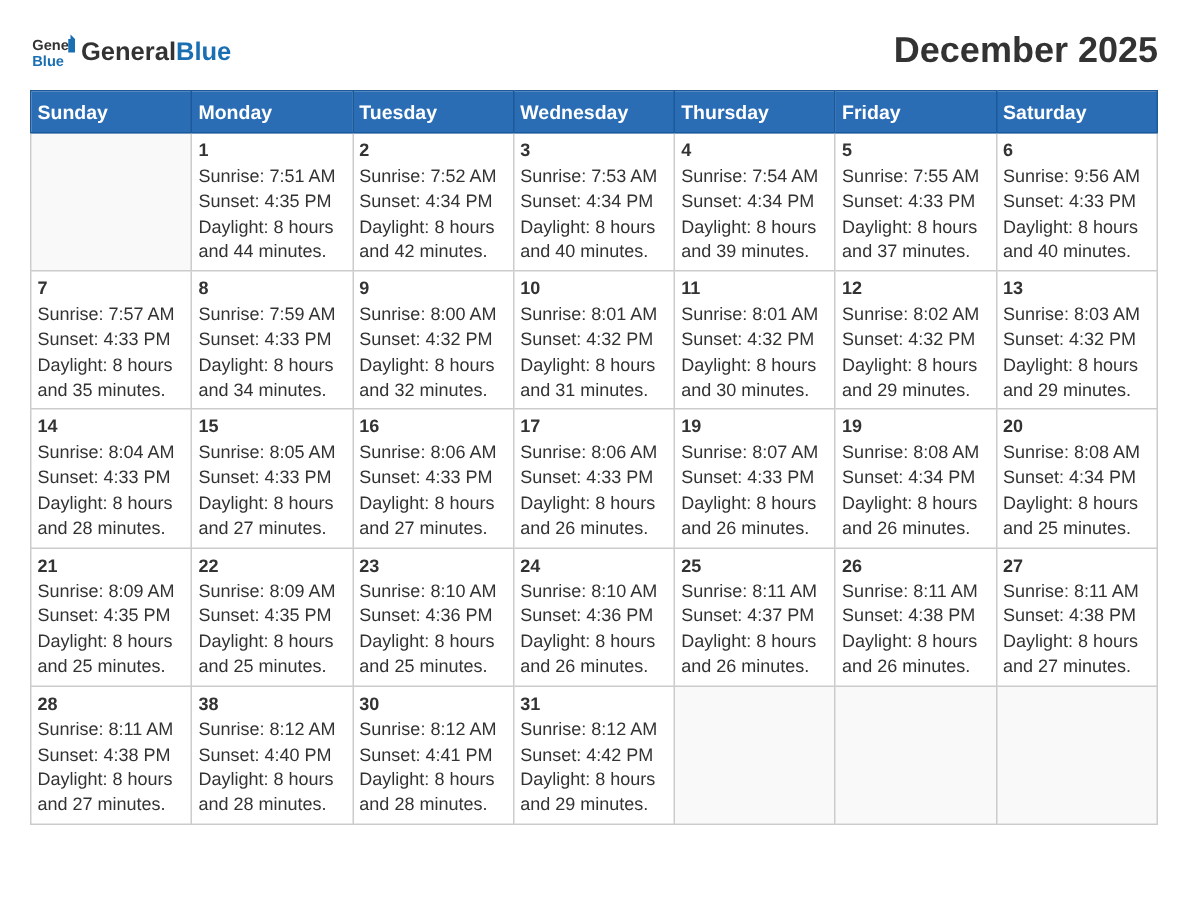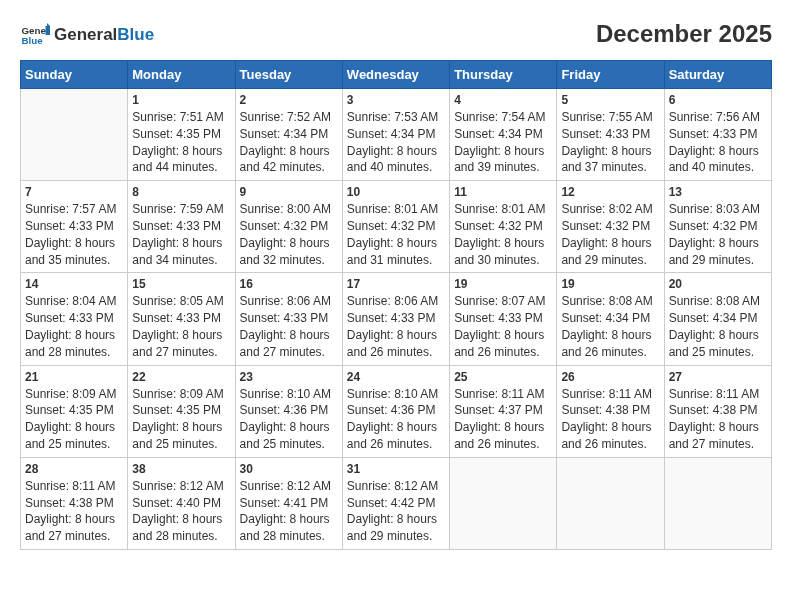--- a/index.html
+++ b/index.html
@@ -149,21 +149,21 @@
         <span class="day-number">5</span>
         <div class="day-info">
           <span>Sunrise: 7:55 AM</span><br>
           <span>Sunset: 4:33 PM</span><br>
           <span>Daylight: 8 hours and 37 minutes.</span>
         </div>
       </td>
         <td>
         <span class="day-number">6</span>
         <div class="day-info">
-          <span>Sunrise: 7:56 AM</span><br>
+          <span>Sunrise: 9:56 AM</span><br>
           <span>Sunset: 4:33 PM</span><br>
           <span>Daylight: 8 hours and 40 minutes.</span>
         </div>
       </td>
       </tr>
       <tr>
         <td>
         <span class="day-number">7</span>
         <div class="day-info">
           <span>Sunrise: 7:57 AM</span><br>

